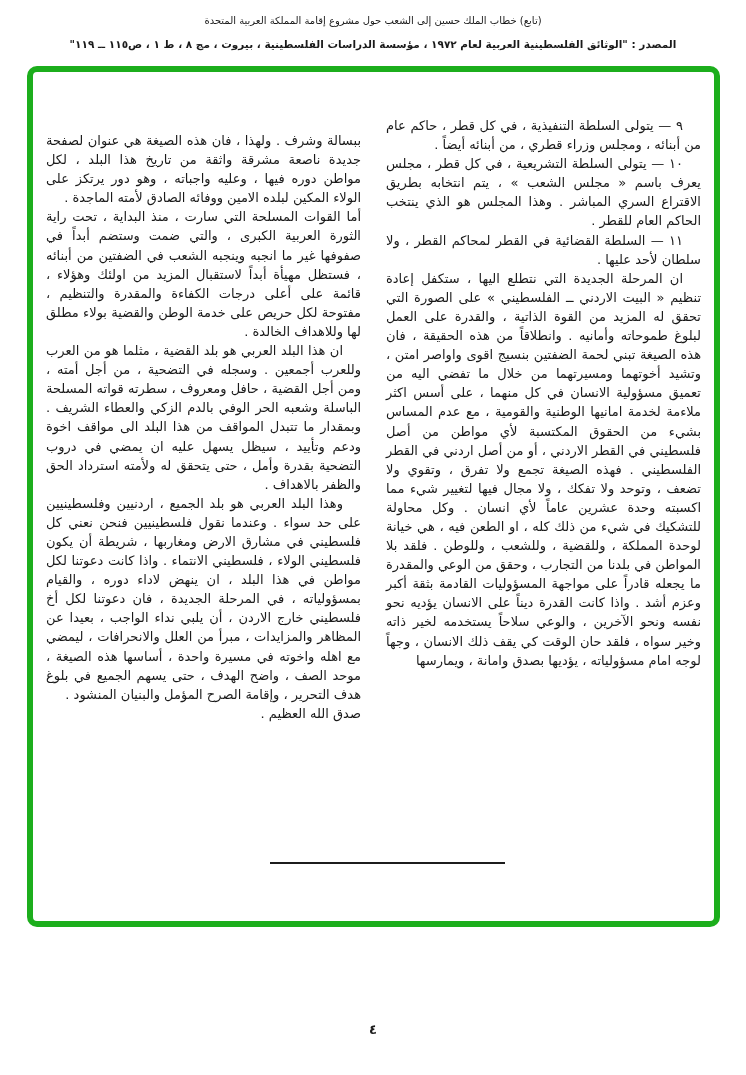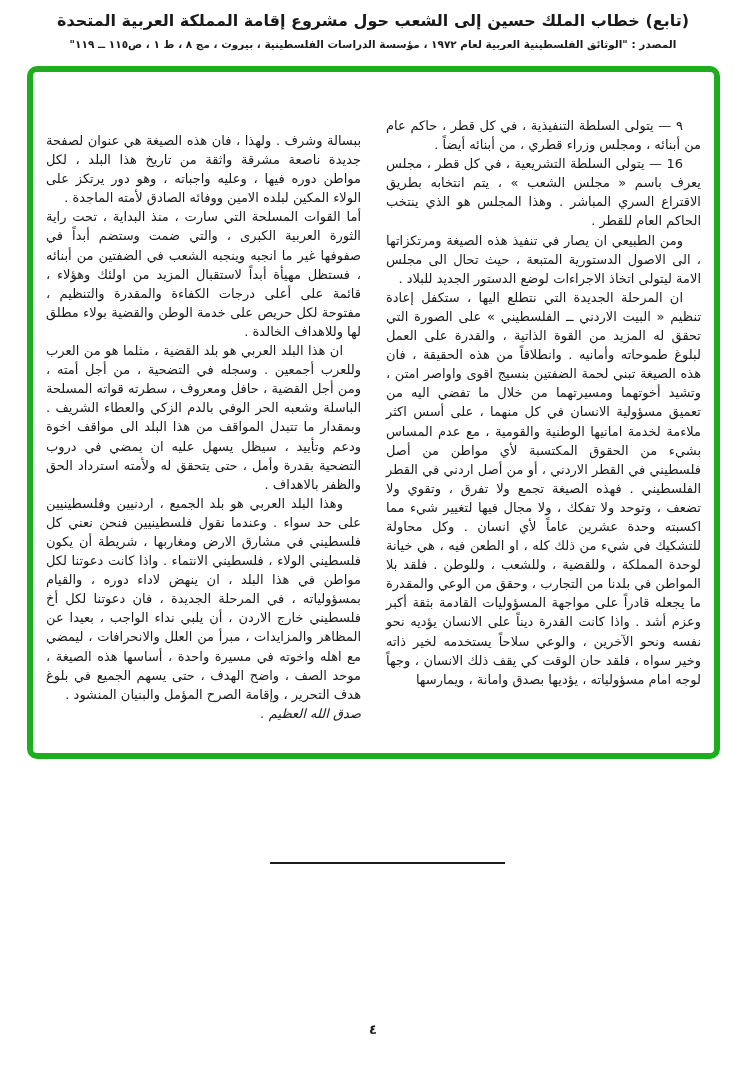--- a/index.html
+++ b/index.html
@@ -20,35 +20,35 @@
     background:var(--paper);
     overflow:hidden;
     direction:rtl;
   }
   header{
     padding-top:11px;
     text-align:center;
     direction:rtl;
   }
   .title{
-    font-size:16px;
-    font-weight:bold;
+    font-size:10px;
+    font-weight:normal;
     letter-spacing:0;
     line-height:20px;
   }
   .source{
     margin-top:6px;
     font-size:10.5px;
     font-weight:bold;
     line-height:14px;
   }
   .green-box{
     position:absolute;
     left:27px;top:66px;
-    width:693px;height:693px;
+    width:693px;height:861px;
     border:6px solid var(--green);
     border-radius:10px;
     background:var(--paper);
     padding:44px 13px 0 13px;
   }
   .columns{
     display:flex;
     direction:rtl;        
     gap:25px;
     height:100%;
@@ -59,21 +59,21 @@
     line-height:19.1px;
     text-align:justify;
     direction:rtl;
   }
   .col p{
     margin:0;
     text-indent:18px;
   }
   .col p.no-indent{ text-indent:0; }
   .col-left{ margin-top:15px; }
-  .sig1{ margin-right:150px; text-indent:0 !important;font-style:italic; }
+  .sig1{ margin-right:150px; text-indent:0 !important; }
   .sig2{ margin-right:95px;  text-indent:0 !important; }
   .divider{
     position:absolute;
     left:270px;top:862px;
     width:235px;height:2px;
     background:#1c1c1c;
   }
   .page-number{
     position:absolute;
     left:0;top:1022px;
@@ -92,22 +92,22 @@
   <header>
     <div class="title">(تابع) خطاب الملك حسين إلى الشعب حول مشروع إقامة المملكة العربية المتحدة</div>
     <div class="source">المصدر : "الوثائق الفلسطينية العربية لعام ١٩٧٢ ، مؤسسة الدراسات الفلسطينية ، بيروت ، مج ٨ ، ط ١ ، ص١١٥ ــ ١١٩"</div>
   </header>
 
   <div class="green-box">
     <div class="columns">
 
       <div class="col col-right">
         <p>٩ — يتولى السلطة التنفيذية ، في كل قطر ، حاكم عام من أبنائه ، ومجلس وزراء قطري ، من أبنائه أيضاً .</p>
-        <p>16 — يتولى السلطة التشريعية ، في كل قطر ، مجلس يعرف باسم « مجلس الشعب » ، يتم انتخابه بطريق الاقتراع السري المباشر . وهذا المجلس هو الذي ينتخب الحاكم العام للقطر .</p>
-        <p>ومن الطبيعي ان يصار في تنفيذ هذه الصيغة ومرتكزاتها ، الى الاصول الدستورية المتبعة ، حيث تحال الى مجلس الامة ليتولى اتخاذ الاجراءات لوضع الدستور الجديد للبلاد .</p>
+        <p>١٠ — يتولى السلطة التشريعية ، في كل قطر ، مجلس يعرف باسم « مجلس الشعب » ، يتم انتخابه بطريق الاقتراع السري المباشر . وهذا المجلس هو الذي ينتخب الحاكم العام للقطر .</p>
+        <p>١١ — السلطة القضائية في القطر لمحاكم القطر ، ولا سلطان لأحد عليها .</p>
         <p>ان المرحلة الجديدة التي نتطلع اليها ، ستكفل إعادة تنظيم « البيت الاردني ــ الفلسطيني » على الصورة التي تحقق له المزيد من القوة الذاتية ، والقدرة على العمل لبلوغ طموحاته وأمانيه . وانطلاقاً من هذه الحقيقة ، فان هذه الصيغة تبني لحمة الضفتين بنسيج اقوى واواصر امتن ، وتشيد أخوتهما ومسيرتهما من خلال ما تفضي اليه من تعميق مسؤولية الانسان في كل منهما ، على أسس اكثر ملاءمة لخدمة امانيها الوطنية والقومية ، مع عدم المساس بشيء من الحقوق المكتسبة لأي مواطن من أصل فلسطيني في القطر الاردني ، أو من أصل اردني في القطر الفلسطيني . فهذه الصيغة تجمع ولا تفرق ، وتقوي ولا تضعف ، وتوحد ولا تفكك ، ولا مجال فيها لتغيير شيء مما اكسبته وحدة عشرين عاماً لأي انسان . وكل محاولة للتشكيك في شيء من ذلك كله ، او الطعن فيه ، هي خيانة لوحدة المملكة ، وللقضية ، وللشعب ، وللوطن . فلقد بلا المواطن في بلدنا من التجارب ، وحقق من الوعي والمقدرة ما يجعله قادراً على مواجهة المسؤوليات القادمة بثقة أكبر وعزم أشد . واذا كانت القدرة ديناً على الانسان يؤديه نحو نفسه ونحو الآخرين ، والوعي سلاحاً يستخدمه لخير ذاته وخير سواه ، فلقد حان الوقت كي يقف ذلك الانسان ، وجهاً لوجه امام مسؤولياته ، يؤديها بصدق وامانة ، ويمارسها</p>
       </div>
 
       <div class="col col-left">
         <p class="no-indent">ببسالة وشرف . ولهذا ، فان هذه الصيغة هي عنوان لصفحة جديدة ناصعة مشرقة واثقة من تاريخ هذا البلد ، لكل مواطن دوره فيها ، وعليه واجباته ، وهو دور يرتكز على الولاء المكين لبلده الامين ووفائه الصادق لأمته الماجدة .</p>
         <p class="no-indent">أما القوات المسلحة التي سارت ، منذ البداية ، تحت راية الثورة العربية الكبرى ، والتي ضمت وستضم أبداً في صفوفها غير ما انجبه وينجبه الشعب في الضفتين من أبنائه ، فستظل مهيأة أبداً لاستقبال المزيد من اولئك وهؤلاء ، قائمة على أعلى درجات الكفاءة والمقدرة والتنظيم ، مفتوحة لكل حريص على خدمة الوطن والقضية بولاء مطلق لها وللاهداف الخالدة .</p>
         <p>ان هذا البلد العربي هو بلد القضية ، مثلما هو من العرب وللعرب أجمعين . وسجله في التضحية ، من أجل أمته ، ومن أجل القضية ، حافل ومعروف ، سطرته قواته المسلحة الباسلة وشعبه الحر الوفي بالدم الزكي والعطاء الشريف . وبمقدار ما تتبدل المواقف من هذا البلد الى مواقف اخوة ودعم وتأييد ، سيظل يسهل عليه ان يمضي في دروب التضحية بقدرة وأمل ، حتى يتحقق له ولأمته استرداد الحق والظفر بالاهداف .</p>
         <p>وهذا البلد العربي هو بلد الجميع ، اردنيين وفلسطينيين على حد سواء . وعندما نقول فلسطينيين فنحن نعني كل فلسطيني في مشارق الارض ومغاربها ، شريطة أن يكون فلسطيني الولاء ، فلسطيني الانتماء . واذا كانت دعوتنا لكل مواطن في هذا البلد ، ان ينهض لاداء دوره ، والقيام بمسؤولياته ، في المرحلة الجديدة ، فان دعوتنا لكل أخ فلسطيني خارج الاردن ، أن يلبي نداء الواجب ، بعيدا عن المظاهر والمزايدات ، مبرأ من العلل والانحرافات ، ليمضي مع اهله واخوته في مسيرة واحدة ، أساسها هذه الصيغة ، موحد الصف ، واضح الهدف ، حتى يسهم الجميع في بلوغ هدف التحرير ، وإقامة الصرح المؤمل والبنيان المنشود .</p>
         <p class="sig1">صدق الله العظيم .</p>
       </div>

